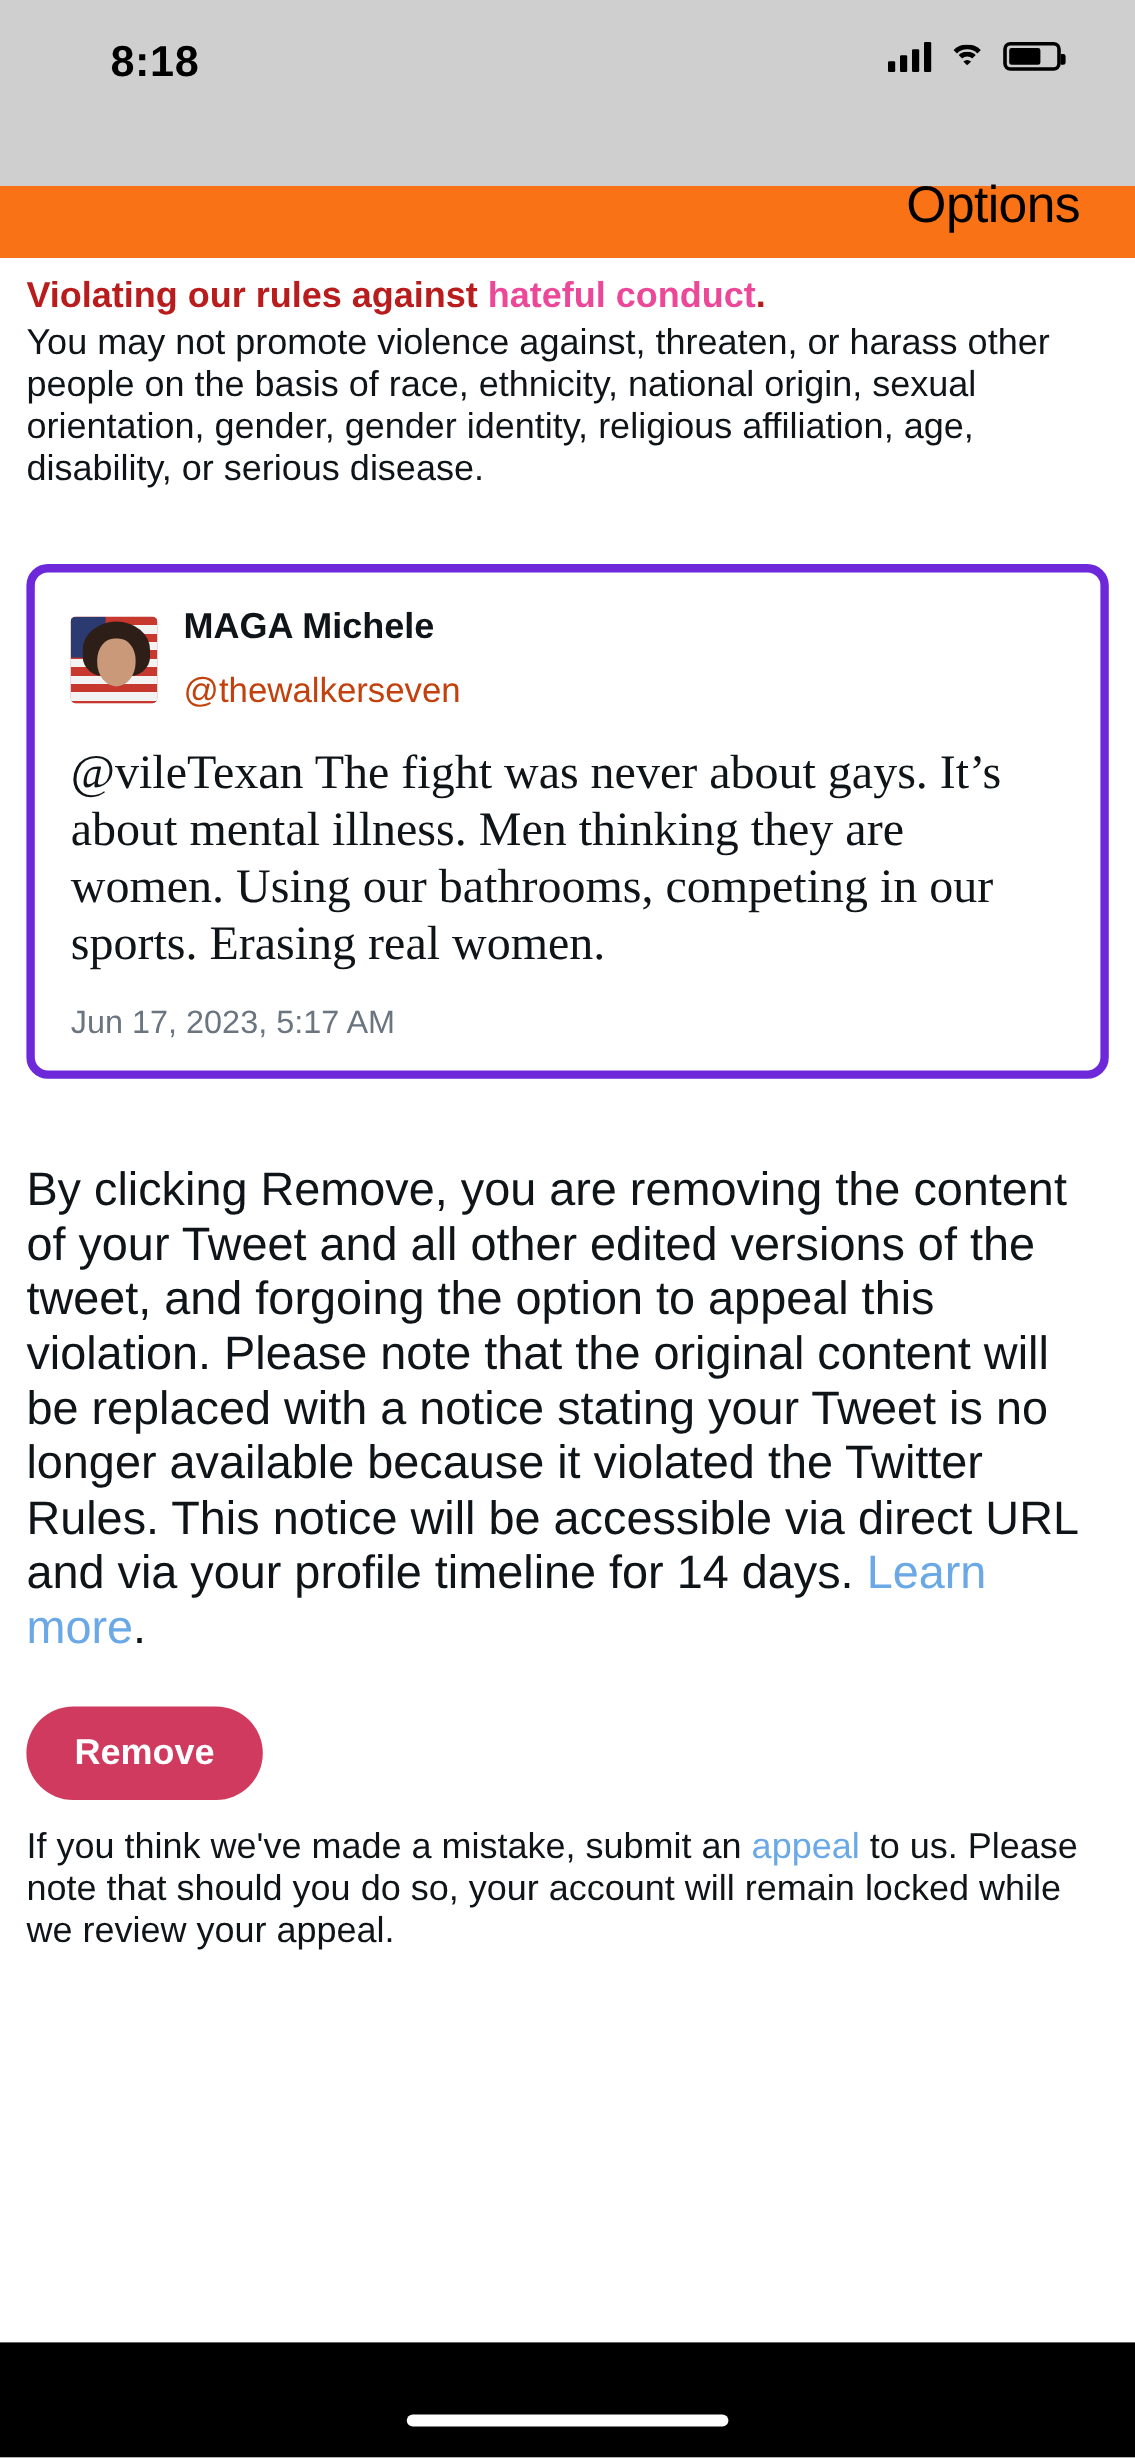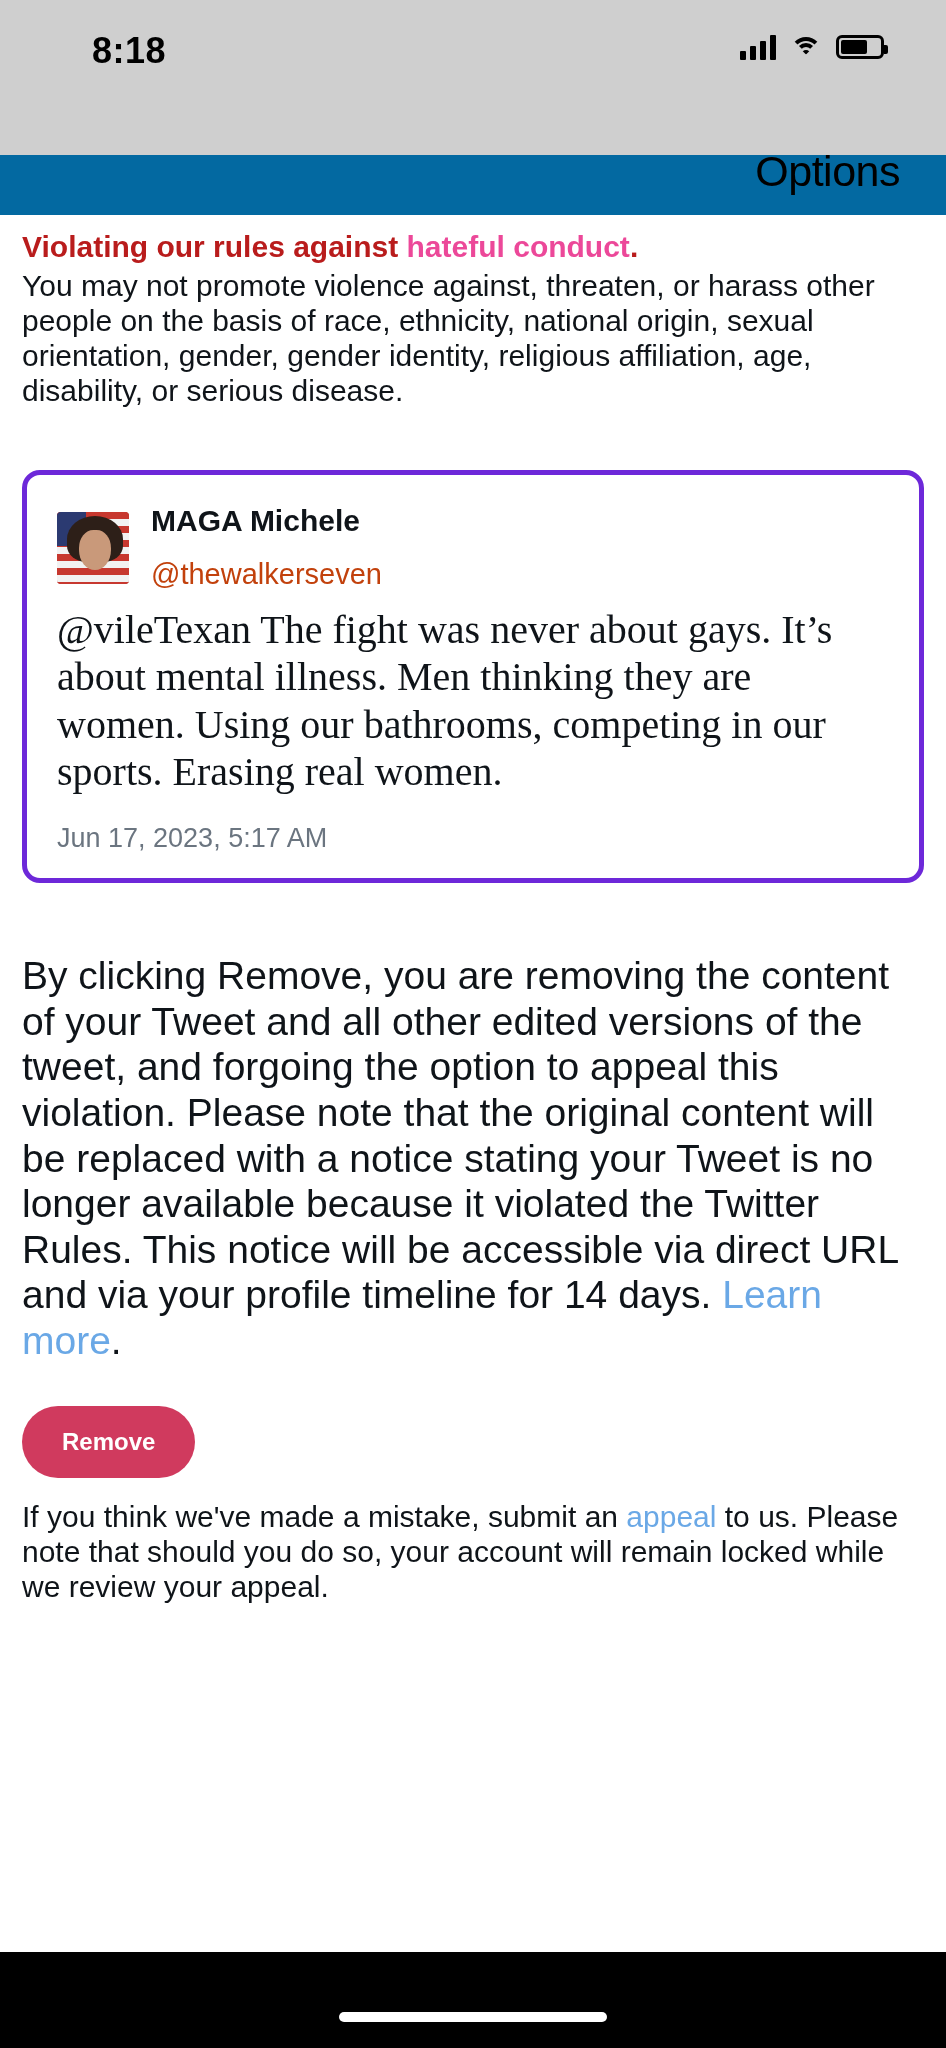--- a/index.html
+++ b/index.html
@@ -63,21 +63,21 @@
   }
   .batt::after {
     content: ""; position: absolute; right: -7px; top: 7px;
     width: 4px; height: 9px; background: #000; border-radius: 0 2px 2px 0;
   }
   .batt i { display: block; height: 100%; width: 68%; background: #000; border-radius: 2px; }
 
   
   .navbar {
     height: 60px;
-    background: #0369a1;
+    background: #f97316;
     position: relative;
   }
   .nav-title {
     position: absolute;
     right: 46px;
     top: -8px;
     font-size: 43px;
     color: #000;
     letter-spacing: -0.5px;
   }
@@ -95,21 +95,21 @@
   .violation p {
     margin: 4px 0 0 0;
     font-size: 30px;
     line-height: 1.17;
     color: #0f1419;
   }
 
   
   .tweet-card {
     margin-top: 62px;
-    border: 5px solid #6d28d9;
+    border: 7px solid #6d28d9;
     border-radius: 18px;
     background: #fff;
     padding: 28px 30px 24px 30px;
   }
   .tweet-head { display: flex; align-items: center; gap: 22px; }
   .avatar {
     width: 72px; height: 72px; border-radius: 4px; overflow: hidden;
     position: relative; flex: none; background: #b4312d;
   }
   .avatar .flagstripes {
@@ -126,21 +126,21 @@
     background:#2d1f18; border-radius: 50% 50% 35% 35%;
   }
   .avatar .skin {
     position:absolute; left:22px; top:18px; width:32px; height:40px;
     background:#c9997a; border-radius: 45% 45% 50% 50%;
   }
   .tname { font-size: 30px; font-weight: bold; color: #0f1419; line-height: 1.2; }
   .thandle { font-size: 29px; color: #c2410c; line-height: 1.2; margin-top: 18px; }
 
   .tweet-body {
-    margin-top: 14px;
+    margin-top: 26px;
     font-family: "Liberation Serif", serif;
     font-size: 40px;
     line-height: 1.18;
     color: #0f1419;
   }
   .tweet-date {
     margin-top: 28px;
     font-size: 27px;
     color: #6b7580;
   }
@@ -153,21 +153,21 @@
     color: #0f1419;
   }
   .disclaimer .link { color: #6aa8e6; }
 
   
   .remove-btn {
     margin-top: 42px;
     display: inline-block;
     background: #d03a5e;
     color: #fff;
-    font-size: 24px;
+    font-size: 30px;
     font-weight: bold;
     border: none;
     border-radius: 40px;
     padding: 22px 40px;
     cursor: pointer;
     font-family: "Liberation Sans", sans-serif;
   }
 
   
   .appeal {

